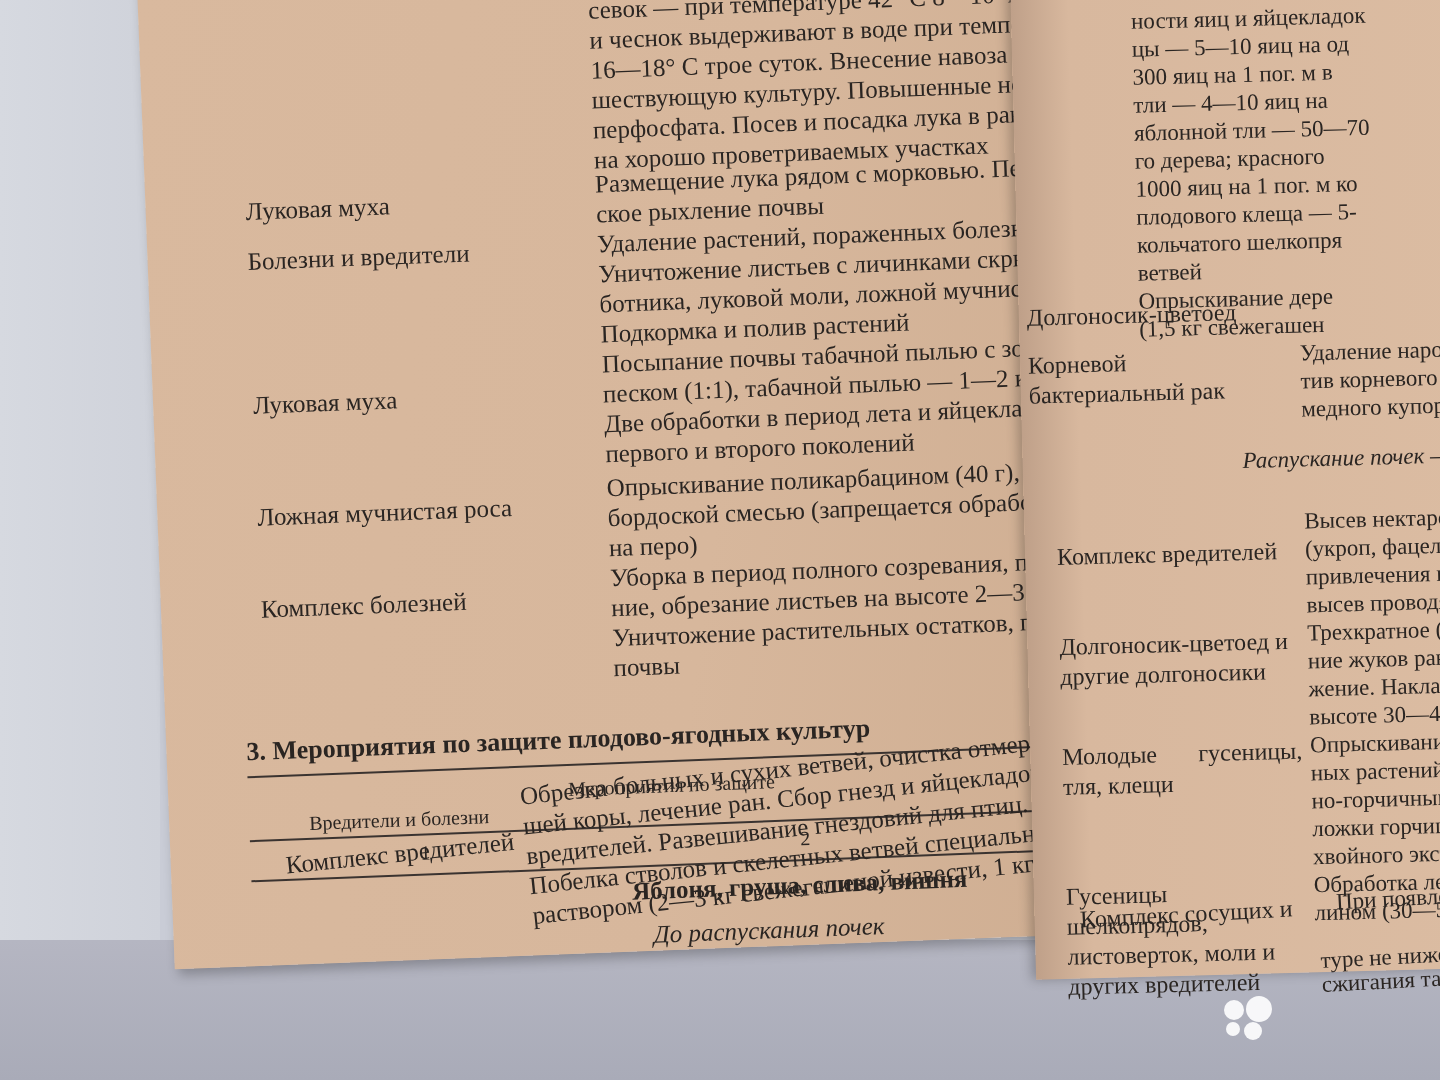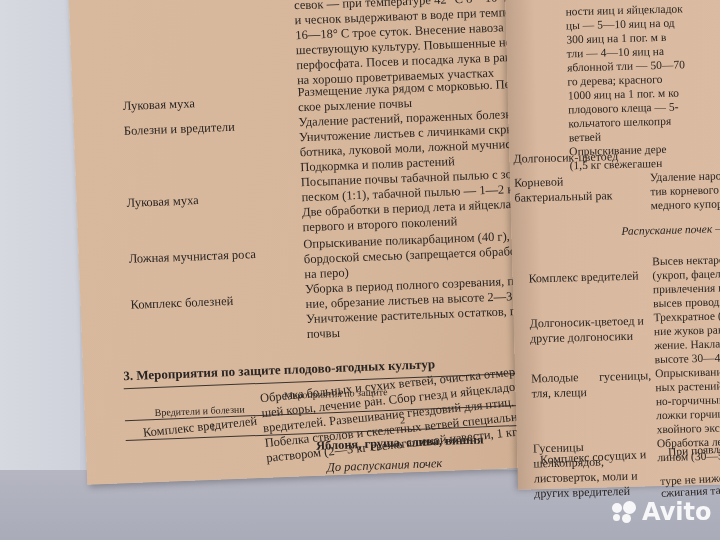--- a/index.html
+++ b/index.html
@@ -134,14 +134,13 @@
 <div class="lbl" style="left:540px;top:450px;font-size:12px;transform:rotate(-3deg)">Комплекс сосущих и</div>
 <div class="lbl" style="left:668px;top:444px;font-size:11.5px;transform:rotate(-3deg)">При появлен</div>
 
 <div class="watermark">
   <div class="dots">
     <span style="left:0;top:2px;width:10px;height:10px"></span>
     <span style="left:11px;top:0;width:13px;height:13px"></span>
     <span style="left:1px;top:13px;width:7px;height:7px"></span>
     <span style="left:10px;top:13px;width:9px;height:9px"></span>
   </div>
-  <span>Avito</span>
 </div>
 
 </body></html>

